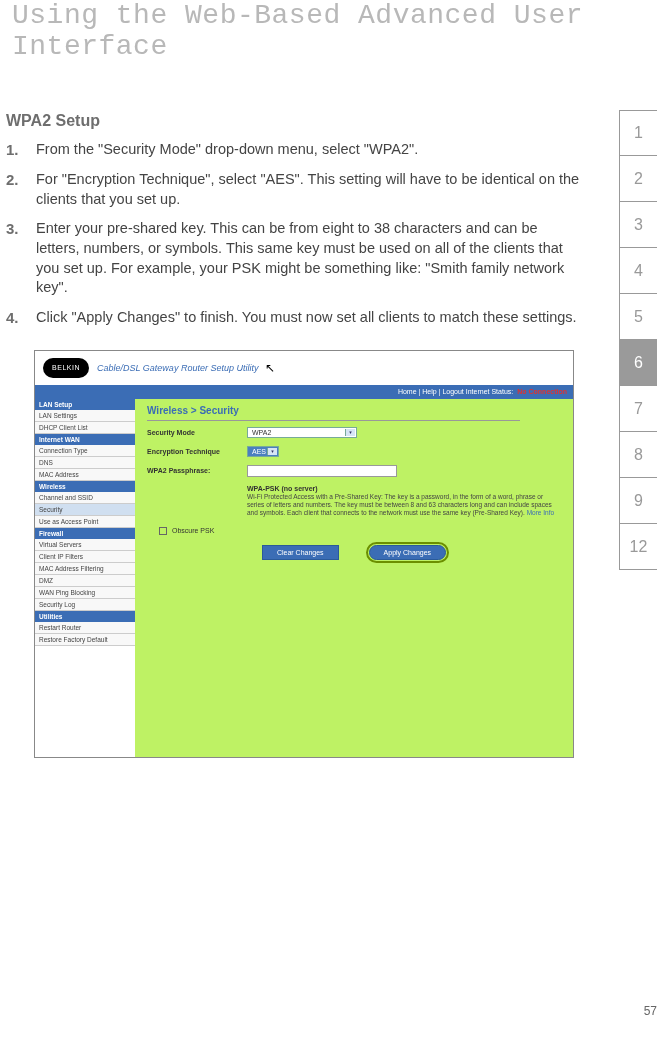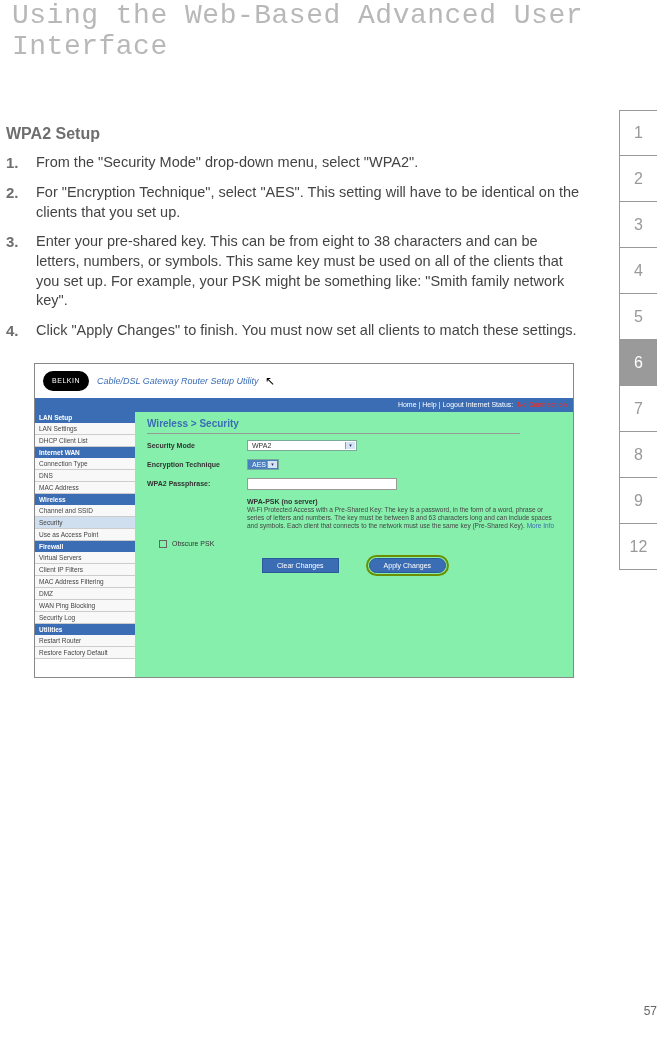--- a/index.html
+++ b/index.html
@@ -35,21 +35,21 @@
     display: flex;
     align-items: center;
     justify-content: center;
     font-size: 16px;
     color: #999;
   }
   .tab:first-child { border-top: 1px solid #999; }
   .tab.active { background: #9a9a9a; color: #fff; }
   .content {
     position: absolute;
-    top: 125px;
+    top: 112px;
     left: 6px;
     width: 575px;
   }
   .section-heading {
     font-size: 16px;
     font-weight: bold;
     color: #6e6e6e;
     margin-bottom: 10px;
   }
   .step {
@@ -75,21 +75,21 @@
     text-align: right;
     font-size: 12px;
     color: #666;
   }
   
   .shot {
     border: 1px solid #888;
     margin-top: 22px;
     margin-left: 28px;
     width: 540px;
-    height: 315px;
+    height: 408px;
     background: #fff;
     font-size: 8px;
     position: relative;
     overflow: hidden;
   }
   .shot-header {
     height: 34px;
     background: #fff;
     display: flex;
     align-items: center;
@@ -147,21 +147,21 @@
   }
   .sb-item {
     padding: 2px 4px;
     border-bottom: 1px solid #ccc;
     color: #444;
     background: #f8f8f8;
   }
   .sb-item.sel { background: #d0dff0; }
   .shot-main {
     flex: 1;
-    background: #86efac;
+    background: #bef264;
     padding: 6px 12px;
     position: relative;
   }
   .bc {
     color: #3b6db5;
     font-size: 10px;
     font-weight: bold;
     margin-bottom: 4px;
   }
   .bc-line {

